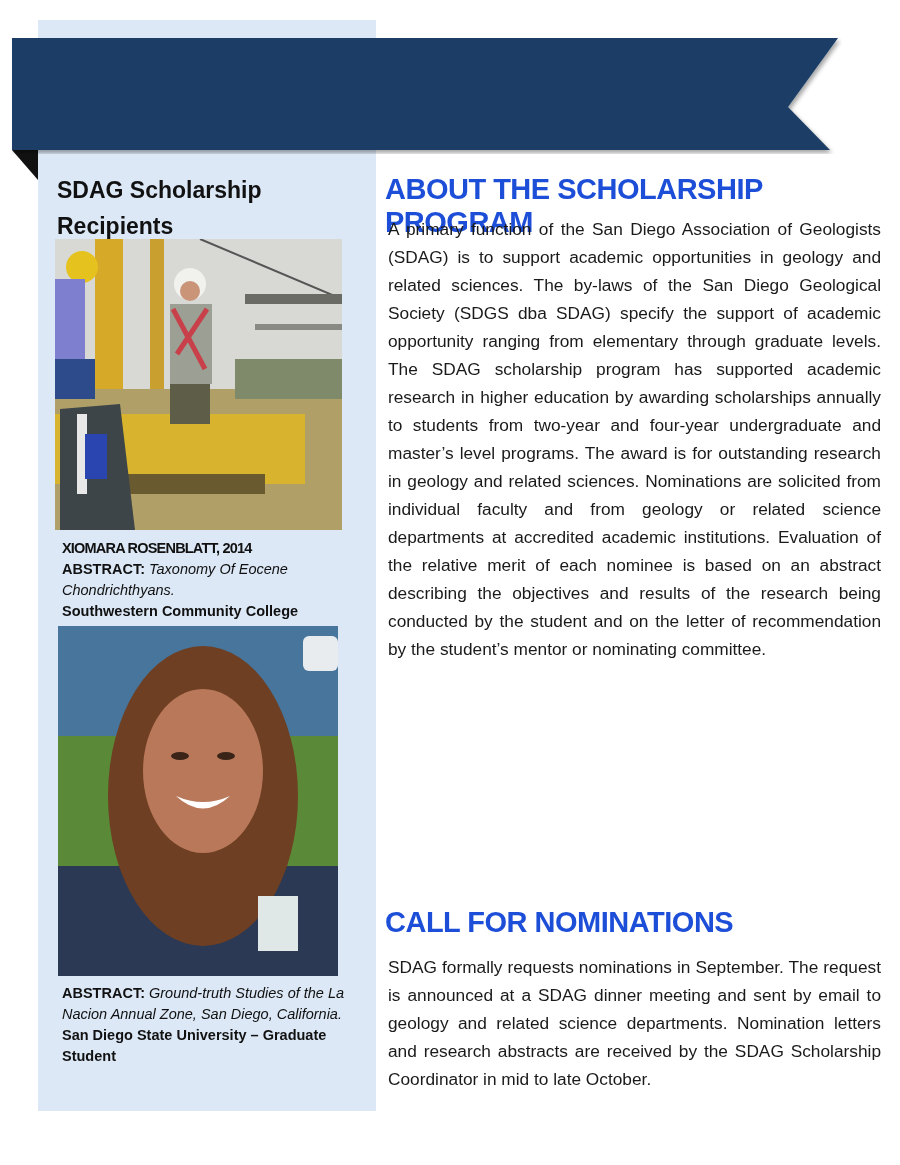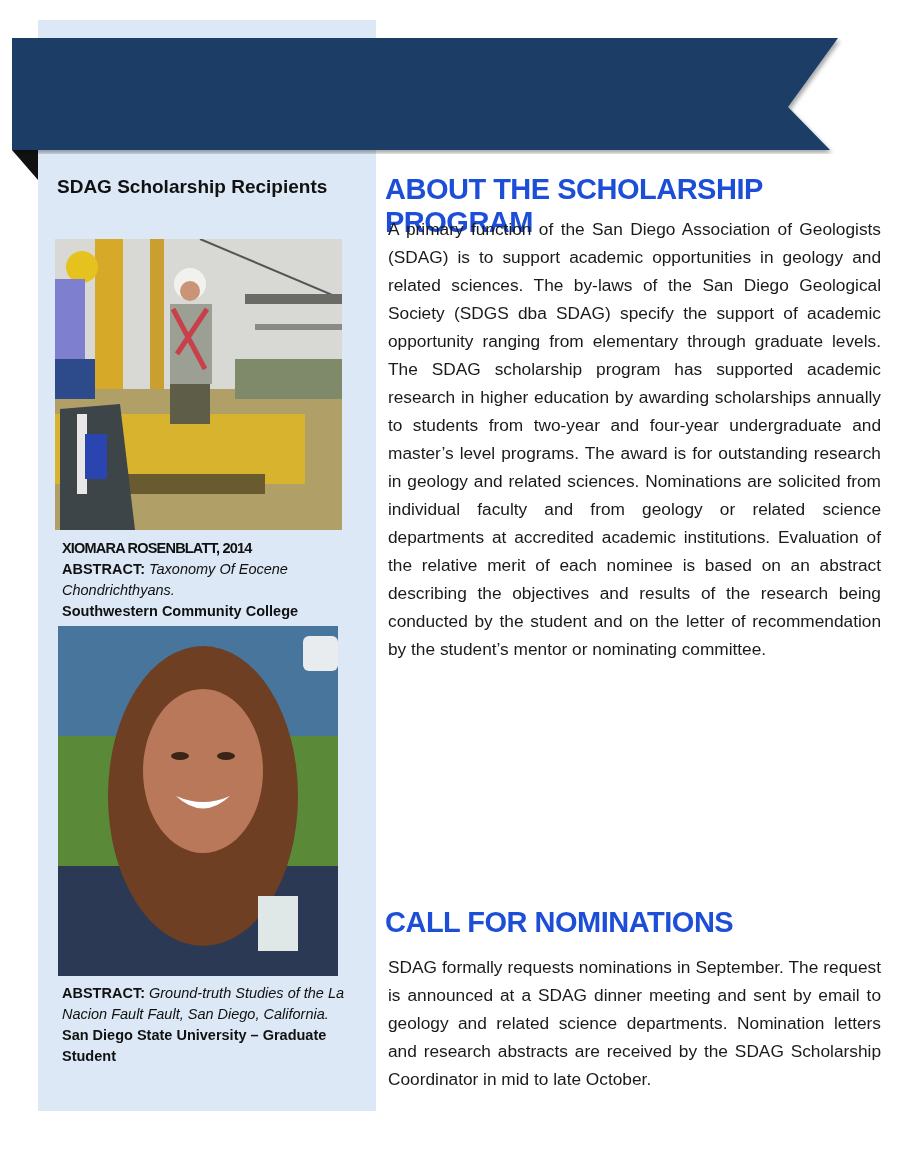--- a/index.html
+++ b/index.html
@@ -5,21 +5,21 @@
   html, body { margin:0; padding:0; }
   body { width:900px; height:1165px; background:#ffffff; position:relative; overflow:hidden; font-family:"Liberation Sans", sans-serif; }
   .sidebar { position:absolute; left:38px; top:20px; width:338px; height:1091px; background:#dce8f6; }
   .banner-fold { position:absolute; left:12px; top:150px; width:0; height:0; border-top:30px solid #111111; border-left:26px solid transparent; }
   .banner { position:absolute; left:12px; top:38px; width:830px; height:113px; }
   .banner svg { position:absolute; left:0; top:0; }
   .banner-title { position:absolute; left:17px; top:16px; color:#ffffff; font-weight:bold; white-space:nowrap; }
   .banner-title .big { font-size:45px; letter-spacing:-1px; font-family:"Liberation Sans", sans-serif; transform:scaleX(0.92); display:inline-block; transform-origin:left; }
   .banner-title .small { font-size:31px; }
   .banner-sub { position:absolute; left:17px; top:73px; color:#ffffff; font-weight:bold; font-size:24px; white-space:nowrap; }
-  .sidebar-heading { position:absolute; left:57px; top:172px; width:300px; font-size:19px; font-weight:bold; color:#111; line-height:30px; }
+  .sidebar-heading { position:absolute; left:57px; top:172px; width:300px; font-size:23px; font-weight:bold; color:#111; line-height:36px; }
   .photo { position:absolute; overflow:hidden; }
   .photo1 { left:55px; top:239px; width:287px; height:291px; background:linear-gradient(180deg,#d9dad6 0%,#d6d7d2 45%,#b7a978 60%,#a8965d 100%); }
   .photo2 { left:58px; top:626px; width:280px; height:350px; background:linear-gradient(180deg,#3d6a8f 0%,#4f7ea4 30%,#5c8a3a 40%,#4d7a30 60%,#2b3a55 100%); }
   .caption { position:absolute; left:62px; font-size:14.5px; color:#111; line-height:21px; font-family:"Liberation Sans", sans-serif; }
   .caption .name { font-weight:bold; letter-spacing:-0.8px; }
   .caption .lbl { font-weight:bold; }
   .caption .abs { font-style:italic; }
   .caption .school { font-weight:bold; }
   .cap1 { top:538px; width:300px; }
   .cap2 { top:983px; width:305px; }
@@ -92,21 +92,21 @@
     <ellipse cx="145" cy="170" rx="95" ry="150" fill="#6e3f22"></ellipse>
     <ellipse cx="145" cy="145" rx="60" ry="82" fill="#b9785a"></ellipse>
     <path d="M118 170 Q145 195 172 170 Q145 182 118 170 Z" fill="#ffffff"></path>
     <ellipse cx="122" cy="130" rx="9" ry="4" fill="#3a2418"></ellipse>
     <ellipse cx="168" cy="130" rx="9" ry="4" fill="#3a2418"></ellipse>
     <rect x="200" y="270" width="40" height="55" fill="#dfe8e6"></rect>
   </svg>
 </div>
 
 <div class="caption cap2">
-  <div><span class="lbl">ABSTRACT:</span> <span class="abs">Ground-truth Studies of the La Nacion Fault Fault, San Diego, California.</span></div>
+  <div><span class="lbl">ABSTRACT:</span> <span class="abs">Ground-truth Studies of the La Nacion Annual Zone, San Diego, California.</span></div>
   <div class="school">San Diego State University – Graduate Student</div>
 </div>
 
 <div class="section-head h1">ABOUT THE SCHOLARSHIP PROGRAM</div>
 <div class="body-text p1">A primary function of the San Diego Association of Geologists (SDAG) is to support academic opportunities in geology and related sciences.  The by-laws of the San Diego Geological Society (SDGS dba SDAG) specify the support of academic opportunity ranging from elementary through graduate levels.  The SDAG scholarship program has supported academic research in higher education by awarding scholarships annually to students from two-year and four-year undergraduate and master’s level programs.  The award is for outstanding research in geology and related sciences.  Nominations are solicited from individual faculty and from geology or related science departments at accredited academic institutions. Evaluation of the relative merit of each nominee is based on an abstract describing the objectives and results of the research being conducted by the student and on the letter of recommendation by the student’s mentor or nominating committee.</div>
 
 <div class="section-head h2">CALL FOR NOMINATIONS</div>
 <div class="body-text p2">SDAG formally requests nominations in September.  The request is announced at a SDAG dinner meeting and sent by email to geology and related science departments. Nomination letters and research abstracts are received by the SDAG Scholarship Coordinator in mid to late October.</div>
 
 </body></html>

